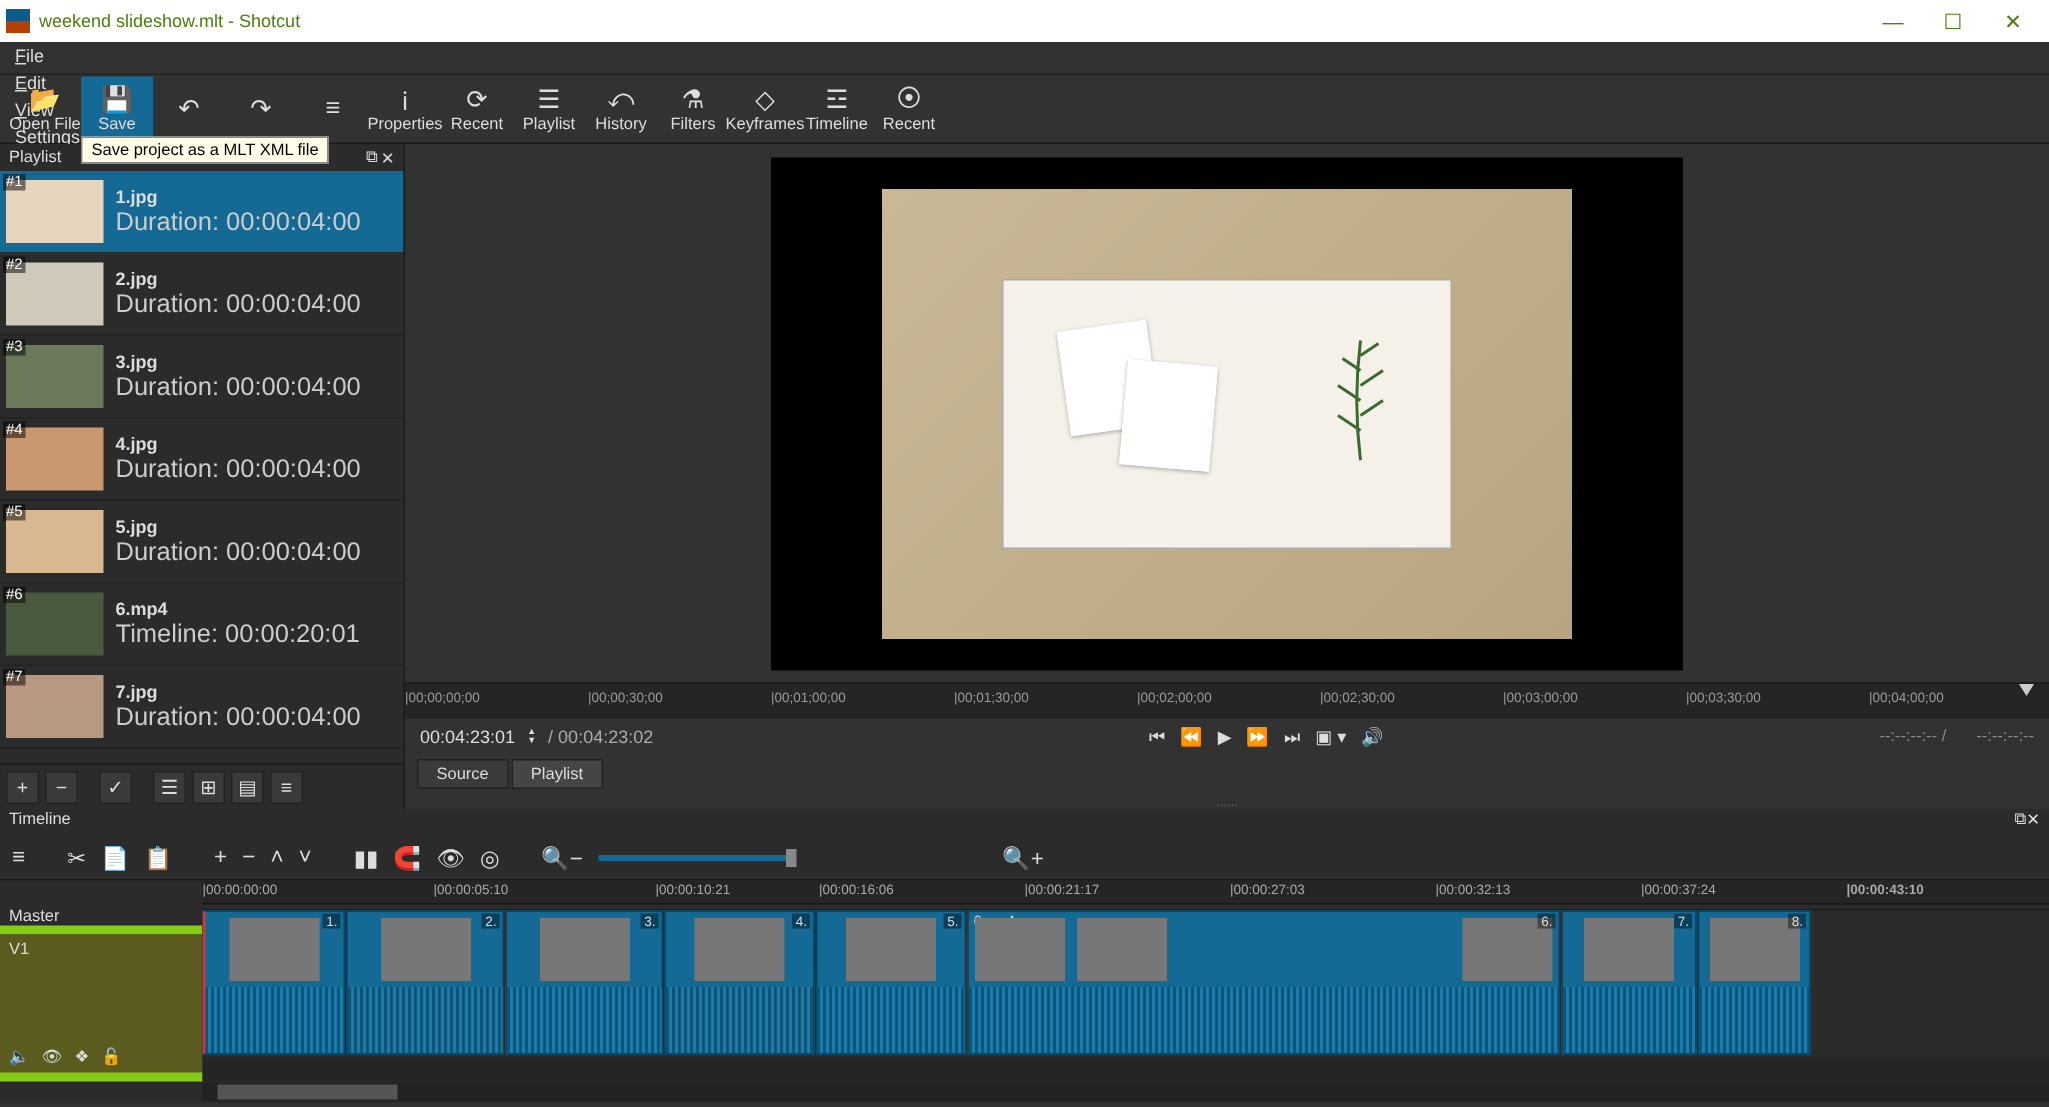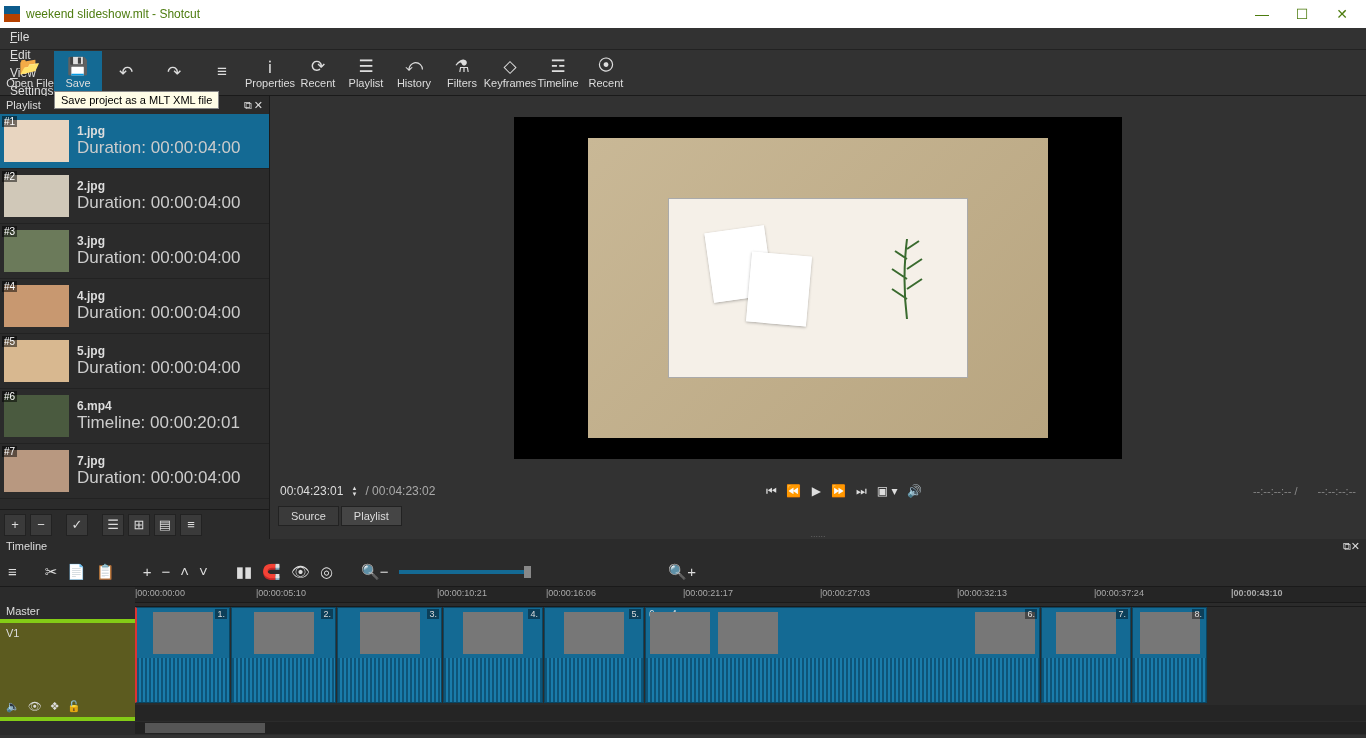--- a/index.html
+++ b/index.html
@@ -75,21 +75,21 @@
 .timeline-panel { height: 196px; background: #2b2b2b; display: flex; flex-direction: column; }
 .tl-head { height: 18px; padding: 1px 6px; font-size: 11px; display: flex; }
 .tl-head .sp { flex: 1; }
 .tl-toolbar { height: 30px; display: flex; align-items: center; padding: 0 8px; gap: 10px; border-bottom: 1px solid #1a1a1a; }
 .tl-toolbar .tlbtn { cursor: pointer; font-size: 15px; }
 .tl-toolbar .zoom-slider { width: 130px; height: 4px; background: #146a94; position: relative; }
 .tl-toolbar .zoom-handle { position: absolute; right: -2px; top: -4px; width: 7px; height: 12px; background: #888; }
 
 .tl-body { flex: 1; display: flex; position: relative; }
 .tl-left { width: 135px; background: #2b2b2b; }
-.tl-track-head { height: 20px; border-bottom: 4px solid #84cc16; padding: 2px 6px; font-size: 11px; }
+.tl-track-head { height: 20px; border-bottom: 6px solid #84cc16; padding: 2px 6px; font-size: 11px; }
 .tl-track-head.master { background: #2b2b2b; }
 .tl-track-head.v1 { height: 98px; background: #5c5b1f; display: flex; flex-direction: column; justify-content: space-between; padding: 4px 6px; }
 .tl-track-head.v1 .trow { display: flex; gap: 8px; }
 .tl-right { flex: 1; position: relative; overflow: hidden; background: #252525; }
 .tl-ruler { height: 16px; position: relative; background: #252525; font-size: 9px; color: #aaa; border-bottom: 1px solid #1a1a1a; }
 .tl-ruler .tk { position: absolute; top: 1px; }
 .tl-master { height: 4px; background: #2b2b2b; border-bottom: 1px solid #1a1a1a; }
 .tl-track { height: 98px; background: #2b2b2b; position: relative; display: flex; }
 .clip { height: 96px; background: #146a94; border: 1px solid #0b4561; position: relative; margin-right: 1px; display: flex; flex-direction: column; }
 .clip .ctop { height: 50px; display: flex; align-items: center; justify-content: center; position: relative; }
@@ -271,20 +271,32 @@
           <div class="notebook">
             <div class="photo1"></div>
             <div class="photo2"></div>
             <svg class="fern" viewBox="0 0 40 100">
                 <path d="M20 100 Q15 60 20 20 M20 80 L5 70 M20 70 L35 60 M20 60 L5 50 M20 50 L35 40 M20 40 L8 32 M20 30 L32 22" stroke="#3a6b2f" stroke-width="2" fill="none"></path>
               </svg>
           </div>
         </div>
       </div>
     </div>
+    <div class="ruler" id="pruler">
+      <div class="marker"></div>
+    <span class="tick" style="left: 0px;">|00;00;00;00</span>
+        <span class="tick" style="left: 122px;">|00;00;30;00</span>
+        <span class="tick" style="left: 244px;">|00;01;00;00</span>
+        <span class="tick" style="left: 366px;">|00;01;30;00</span>
+        <span class="tick" style="left: 488px;">|00;02;00;00</span>
+        <span class="tick" style="left: 610px;">|00;02;30;00</span>
+        <span class="tick" style="left: 732px;">|00;03;00;00</span>
+        <span class="tick" style="left: 854px;">|00;03;30;00</span>
+        <span class="tick" style="left: 976px;">|00;04;00;00</span>
+      </div>
     <div class="transport">
       <span class="time">00:04:23:01</span>
       <span class="spinner">
           <span>▲</span>
           <span>▼</span>
         </span>
       <span class="time" style="color:#aaa">/ 00:04:23:02</span>
       <div class="center">
         <span class="tcbtn">⏮</span>
         <span class="tcbtn">⏪</span>
@@ -345,21 +357,21 @@
           <span>🔈</span>
           <span>👁</span>
           <span>❖</span>
           <span>🔓</span>
         </div>
       </div>
     </div>
     <div class="tl-right">
       <div class="tl-ruler" id="truler">
           <span class="tk" style="left: 0px;">|00:00:00:00</span>
-          <span class="tk" style="left: 121px;">|00:00:05:10</span>
+          <span class="tk" style="left: 154px;">|00:00:05:10</span>
           <span class="tk" style="left: 274px; padding-left: 28px;">|00:00:10:21</span>
           <span class="tk" style="left: 411px; text-align: right;">|00:00:16:06</span>
           <span class="tk" style="left: 548px;">|00:00:21:17</span>
           <span class="tk" style="left: 685px;">|00:00:27:03</span>
           <span class="tk" style="left: 822px;">|00:00:32:13</span>
           <span class="tk" style="left: 959px;">|00:00:37:24</span>
           <span class="tk" style="left: 1096px; font-weight: bold;">|00:00:43:10</span>
         </div>
       <div class="tl-master"></div>
       <div class="tl-track" id="clips">

